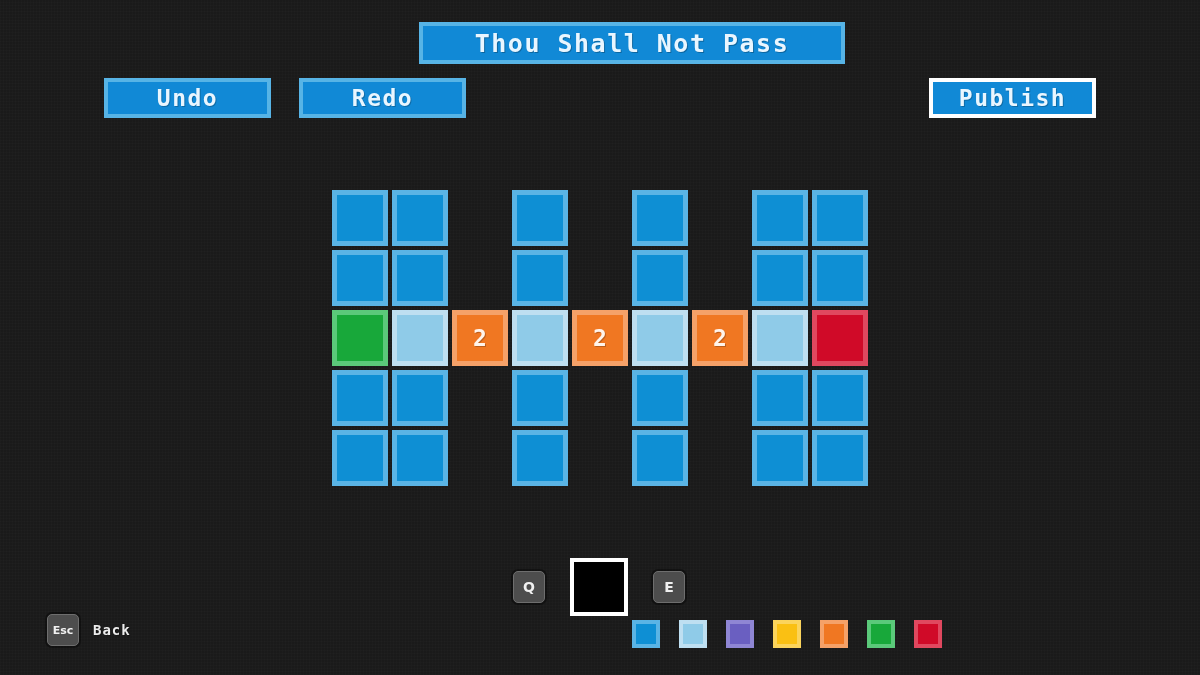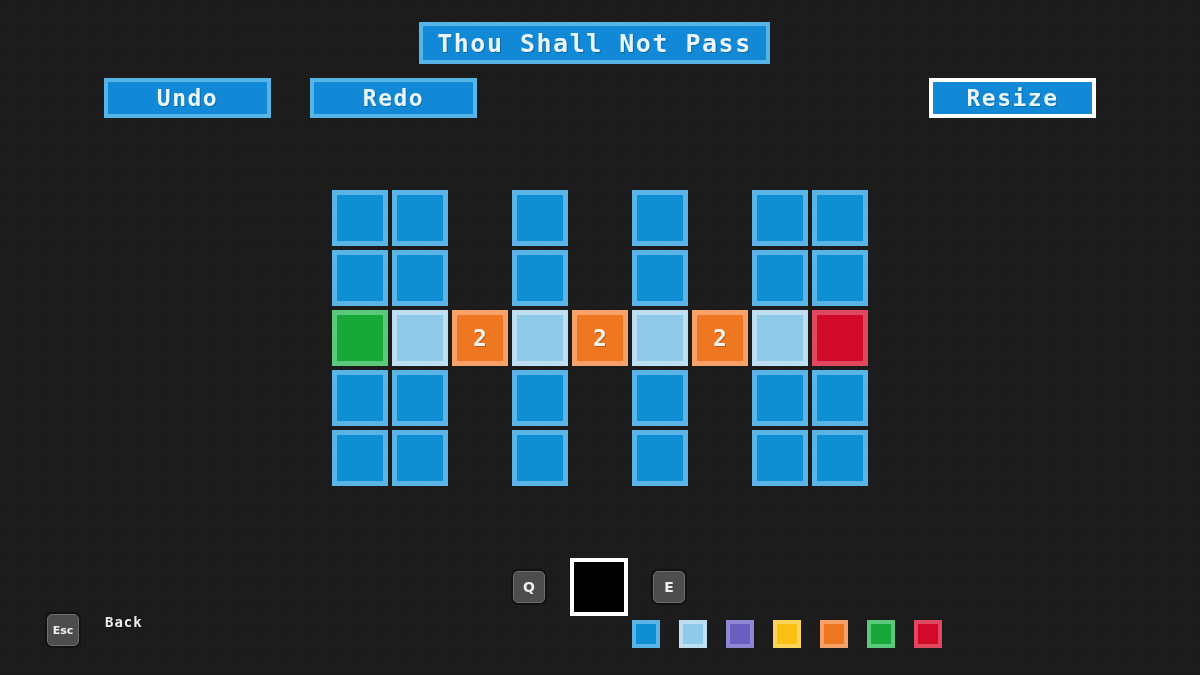--- a/index.html
+++ b/index.html
@@ -33,21 +33,21 @@
     color: #EAF6FF;
     text-transform: none;
     -webkit-font-smoothing: none;
   }
 
   
   #title-bar {
     position: absolute;
     left: 419px;
     top: 22px;
-    width: 351px;
+    width: 426px;
     height: 42px;
     background: #1189D6;
     border: 4px solid #57B4E6;
     box-sizing: border-box;
     display: flex;
     align-items: center;
     justify-content: center;
   }
   #title-bar .label {
     font-size: 25px;
@@ -190,21 +190,22 @@
     border-style: solid;
     cursor: pointer;
   }
 
   
   #back-hint {
     position: absolute;
     left: 47px;
     top: 614px;
     display: flex;
-    gap: 26px;
+    align-items: center;
+    gap: 14px;
   }
   #back-hint .esc-key {
     position: relative;
     left: 0; top: 0;
   }
   #back-hint .back-label {
     font-family: "DejaVu Sans Mono", monospace;
     font-weight: bold;
     font-size: 14px;
     letter-spacing: 1px;
@@ -218,25 +219,25 @@
 <div id="screen">
 
   <div id="title-bar">
     <span class="pixfont label">Thou Shall Not Pass</span>
   </div>
 
   <div id="toolbar">
       <div class="tool-btn" style="left: 104px; width: 167px;">
         <span class="pixfont label">Undo</span>
       </div>
-      <div class="tool-btn" style="left: 310px; width: 167px;">
+      <div class="tool-btn" style="left: 299px; width: 167px;">
         <span class="pixfont label">Redo</span>
       </div>
       <div class="tool-btn selected" style="left: 929px; width: 167px;">
-        <span class="pixfont label">Resize</span>
+        <span class="pixfont label">Publish</span>
       </div>
     </div>
 
   <div id="level-grid">
       <div class="cell">
         <div class="tile" style="background: rgb(14, 143, 212); border-color: rgb(90, 180, 229);"></div>
       </div>
       <div class="cell">
         <div class="tile" style="background: rgb(14, 143, 212); border-color: rgb(90, 180, 229);"></div>
       </div>

